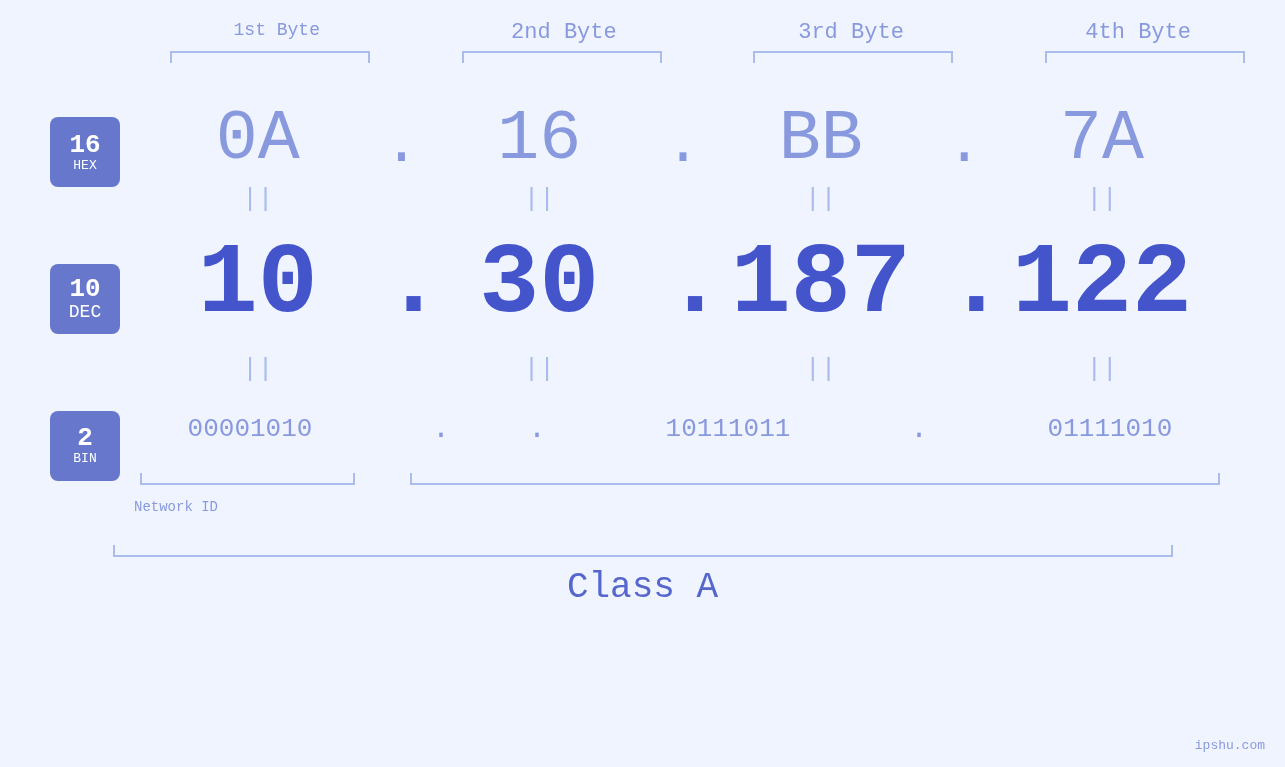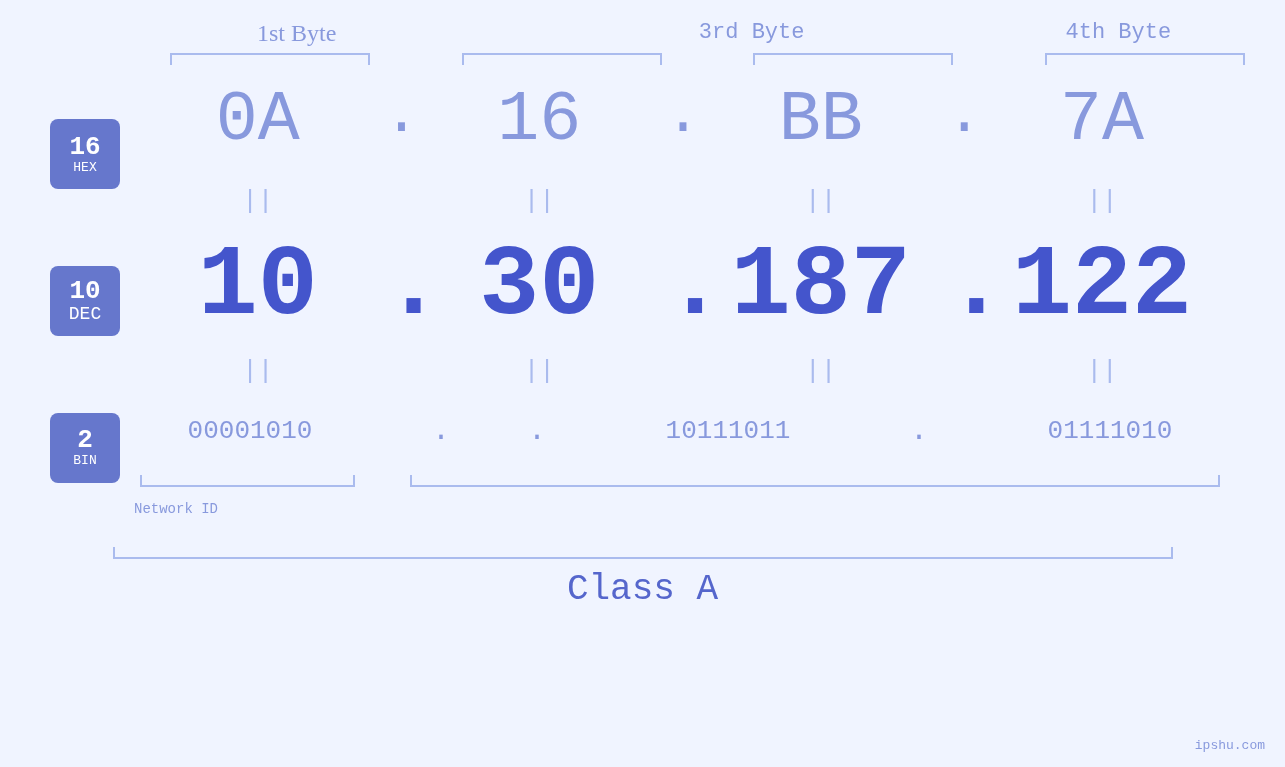--- a/index.html
+++ b/index.html
@@ -22,22 +22,23 @@
       align-items: center;
       padding-top: 20px;
     }
   </style>
 </head>
 <body>
 
 <div class="container">
 
   <div style="display:flex; width:1100px; margin-left:130px; justify-content:space-around; margin-bottom:6px;">
-    <div style="width:220px; text-align:center; color:#8899dd; font-size:24px; font-family:Liberation Serif, serif;">1st Byte</div>
+    <div style="width:220px; text-align:center; color:#8899dd; font-size:18px; font-family:Liberation Mono, monospace;">1st Byte</div>
     <div style="width:30px;"></div>
+    <div style="width:220px; text-align:center; color:#8899dd; font-size:22px; font-family:'Courier New',monospace;">2nd Byte</div>
     <div style="width:30px;"></div>
     <div style="width:220px; text-align:center; color:#8899dd; font-size:22px; font-family:'Courier New',monospace;">3rd Byte</div>
     <div style="width:30px;"></div>
     <div style="width:220px; text-align:center; color:#8899dd; font-size:22px; font-family:'Courier New',monospace;">4th Byte</div>
   </div>
 
   <div style="display:flex; width:1100px; margin-left:130px; justify-content:space-around; margin-bottom:16px;">
     <div style="width:200px; height:12px; border-top:2px solid #aabbee; border-left:2px solid #aabbee; border-right:2px solid #aabbee;"></div>
     <div style="width:40px;"></div>
     <div style="width:200px; height:12px; border-top:2px solid #aabbee; border-left:2px solid #aabbee; border-right:2px solid #aabbee;"></div>
@@ -59,21 +60,21 @@
         <span style="font-size:18px; font-family:'Courier New',monospace;">DEC</span>
       </div>
       <div style="background:#6677cc; color:white; border-radius:8px; width:70px; height:70px; display:flex; flex-direction:column; align-items:center; justify-content:center;">
         <span style="font-size:26px; font-weight:bold; line-height:1; font-family:'Courier New',monospace;">2</span>
         <span style="font-size:13px; font-family:'Courier New',monospace;">BIN</span>
       </div>
     </div>
 
     <div style="flex:1; display:flex; flex-direction:column; padding-right:20px;">
 
-      <div style="display:flex; align-items:flex-start; justify-content:space-around; width:1100px; padding:0 10px; height:100px;">
+      <div style="display:flex; align-items:flex-end; justify-content:space-around; width:1100px; padding:0 10px; height:100px;">
         <div style="width:220px; text-align:center; font-size:70px; color:#8899dd; font-family:'Courier New',monospace;">0A</div>
         <div style="width:30px; text-align:center; font-size:60px; color:#8899dd; font-family:'Courier New',monospace;">.</div>
         <div style="width:220px; text-align:center; font-size:70px; color:#8899dd; font-family:'Courier New',monospace;">16</div>
         <div style="width:30px; text-align:center; font-size:60px; color:#8899dd; font-family:'Courier New',monospace;">.</div>
         <div style="width:220px; text-align:center; font-size:70px; color:#8899dd; font-family:'Courier New',monospace;">BB</div>
         <div style="width:30px; text-align:center; font-size:60px; color:#8899dd; font-family:'Courier New',monospace;">.</div>
         <div style="width:220px; text-align:center; font-size:70px; color:#8899dd; font-family:'Courier New',monospace;">7A</div>
       </div>
 
       <div style="display:flex; align-items:center; justify-content:space-around; width:1100px; padding:0 10px; height:40px;">

